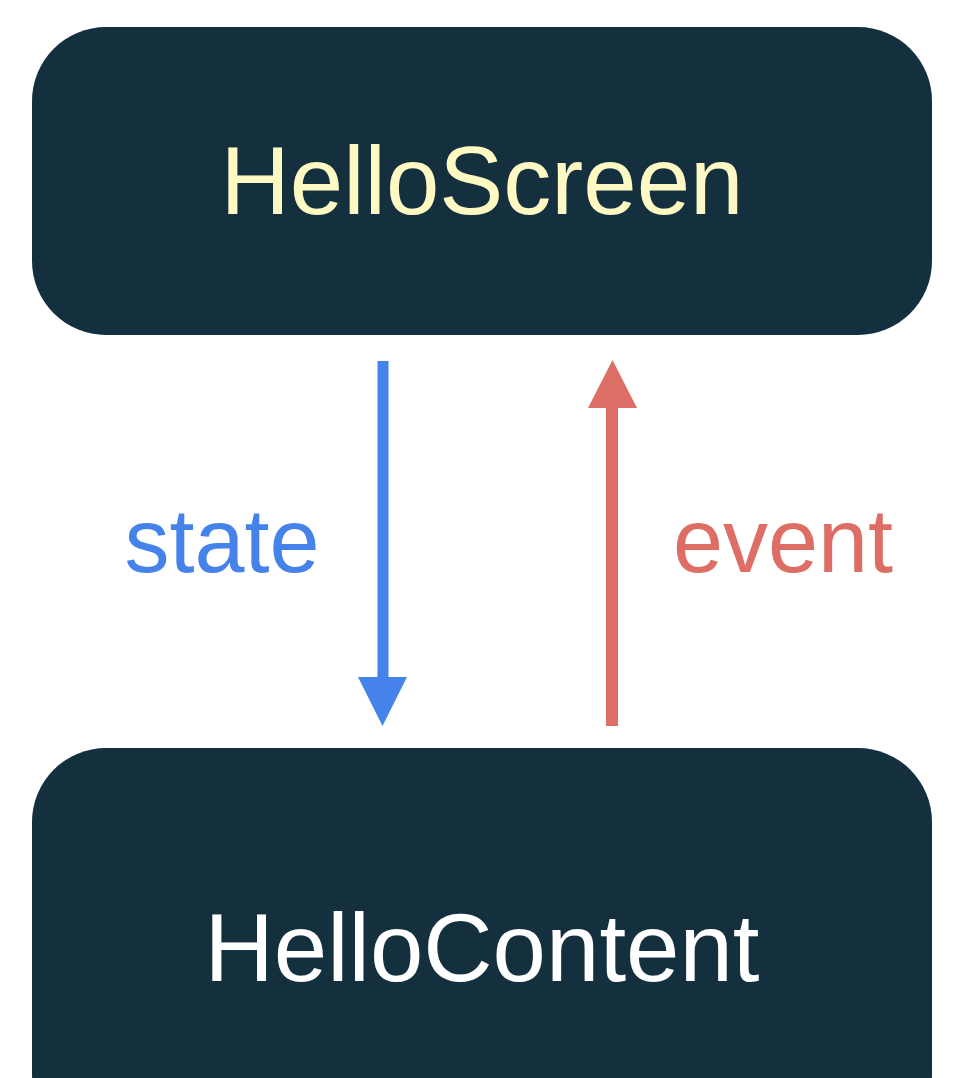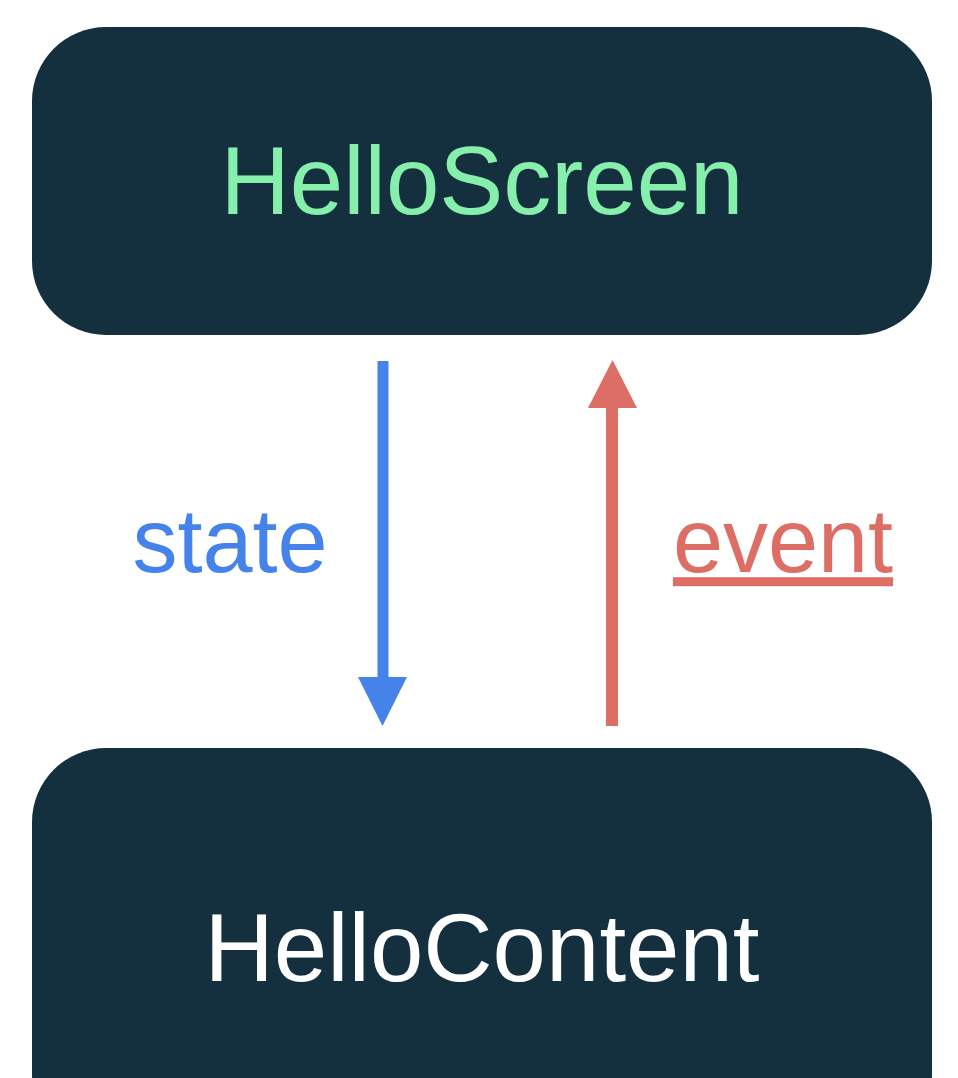--- a/index.html
+++ b/index.html
@@ -50,35 +50,33 @@
     position: absolute;
     font-size: 90px;
     font-weight: 400;
     line-height: 1;
     white-space: nowrap;
     transform: translate(-50%, -52%);
   }
   .flow-label-state {
     left: 222px;
     top: 543px;
-    margin-left: 8px;
   }
   .flow-label-event {
     left: 783px;
     top: 543px;
-    text-decoration: underline;
   }
 </style>
 </head>
 <body>
 
 <div class="canvas">
 
   <div class="box box-top" style="background-color: rgb(20, 48, 63);">
-    <span class="box-label" style="color: #86efac;">HelloScreen</span>
+    <span class="box-label" style="color: #fef9c3;">HelloScreen</span>
   </div>
 
   <svg class="arrows" viewBox="0 0 958 1078" xmlns="http://www.w3.org/2000/svg">
     <g>
       <line x1="383" y1="361" x2="383" y2="684" stroke-width="11" stroke="#4583EA"></line>
       <polygon points="358,677 407,677 382.5,726" fill="#4583EA"></polygon>
     </g>
     <g>
       <line x1="612" y1="726" x2="612" y2="404" stroke-width="12" stroke="#DC6E66"></line>
       <polygon points="588,408 637,408 612.5,360" fill="#DC6E66"></polygon>

